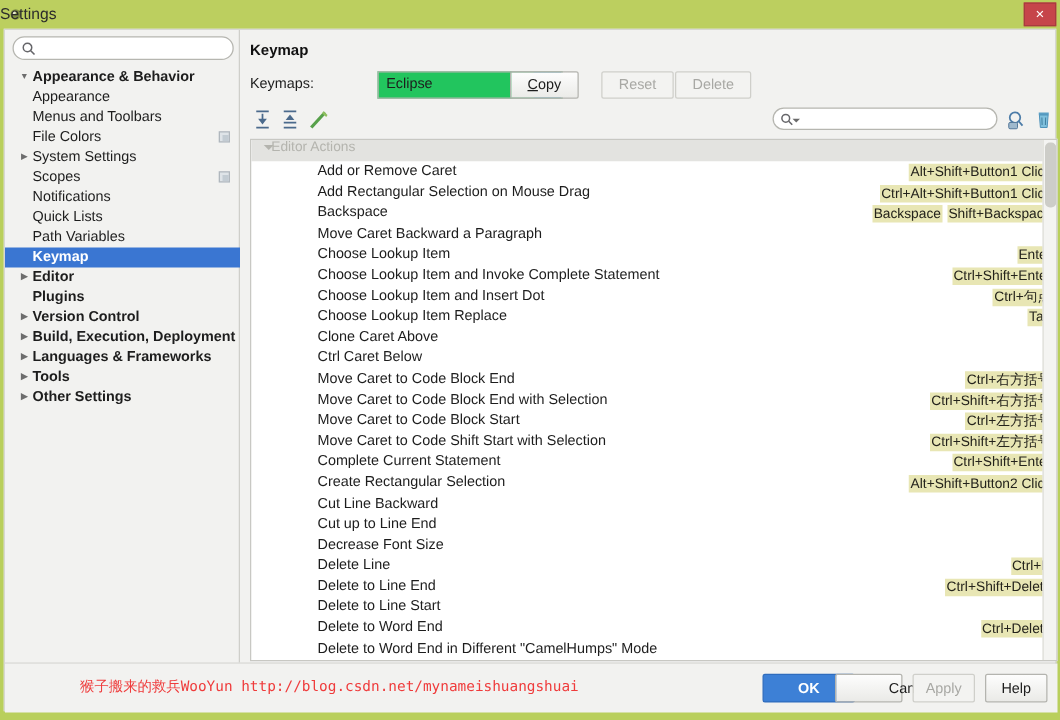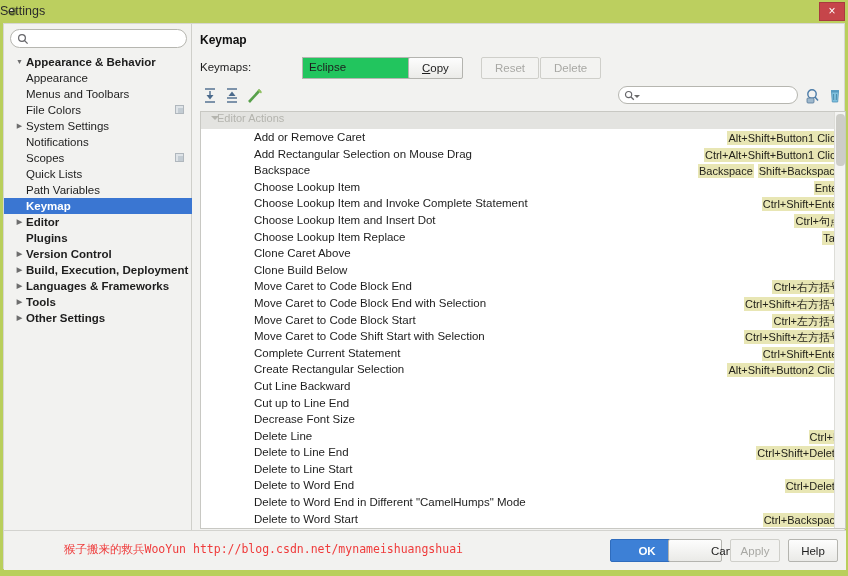--- a/index.html
+++ b/index.html
@@ -286,22 +286,22 @@
           </svg>
         </span>
         <input id="sidebar-search-input" type="text" placeholder="" style="">
       </div>
       <div id="tree">
           <div class="tree-row lvl0 bold"><span class="arrow down">▼</span><span>Appearance &amp; Behavior</span></div>
           <div class="tree-row lvl1"><span>Appearance</span></div>
           <div class="tree-row lvl1"><span>Menus and Toolbars</span></div>
           <div class="tree-row lvl1"><span>File Colors</span><span class="side-icon"></span></div>
           <div class="tree-row lvl1"><span class="arrow">▶</span><span>System Settings</span></div>
+          <div class="tree-row lvl1"><span>Scopes</span><span class="side-icon"></span></div>
           <div class="tree-row lvl1"><span>Notifications</span></div>
-          <div class="tree-row lvl1"><span>Scopes</span><span class="side-icon"></span></div>
           <div class="tree-row lvl1"><span>Quick Lists</span></div>
           <div class="tree-row lvl1"><span>Path Variables</span></div>
           <div class="tree-row lvl0 bold selected"><span>Keymap</span></div>
           <div class="tree-row lvl0 bold"><span class="arrow">▶</span><span>Editor</span></div>
           <div class="tree-row lvl0 bold"><span>Plugins</span></div>
           <div class="tree-row lvl0 bold"><span class="arrow">▶</span><span>Version Control</span></div>
           <div class="tree-row lvl0 bold"><span class="arrow">▶</span><span>Build, Execution, Deployment</span></div>
           <div class="tree-row lvl0 bold"><span class="arrow">▶</span><span>Languages &amp; Frameworks</span></div>
           <div class="tree-row lvl0 bold"><span class="arrow">▶</span><span>Tools</span></div>
           <div class="tree-row lvl0 bold"><span class="arrow">▶</span><span>Other Settings</span></div>
@@ -378,26 +378,27 @@
 
       <div id="list-wrap">
         <div id="group-header">
           <span class="gtri"></span>
           <span>Editor Actions</span>
         </div>
         <div id="action-rows">
             <div class="action-row"><span>Add or Remove Caret</span><span class="sc-group"><span>Alt+Shift+Button1 Click</span></span></div>
             <div class="action-row"><span>Add Rectangular Selection on Mouse Drag</span><span class="sc-group"><span>Ctrl+Alt+Shift+Button1 Click</span></span></div>
             <div class="action-row"><span>Backspace</span><span class="sc-group"><span>Backspace</span><span>Shift+Backspace</span></span></div>
+            <div class="action-row"><span>Move Caret Backward a Paragraph</span></div>
             <div class="action-row"><span>Choose Lookup Item</span><span class="sc-group"><span>Enter</span></span></div>
             <div class="action-row"><span>Choose Lookup Item and Invoke Complete Statement</span><span class="sc-group"><span>Ctrl+Shift+Enter</span></span></div>
             <div class="action-row"><span>Choose Lookup Item and Insert Dot</span><span class="sc-group"><span>Ctrl+句点</span></span></div>
             <div class="action-row"><span>Choose Lookup Item Replace</span><span class="sc-group"><span>Tab</span></span></div>
             <div class="action-row"><span>Clone Caret Above</span></div>
-            <div class="action-row"><span>Clone Build Below</span></div>
+            <div class="action-row"><span>Ctrl Caret Below</span></div>
             <div class="action-row"><span>Move Caret to Code Block End</span><span class="sc-group"><span>Ctrl+右方括号</span></span></div>
             <div class="action-row"><span>Move Caret to Code Block End with Selection</span><span class="sc-group"><span>Ctrl+Shift+右方括号</span></span></div>
             <div class="action-row"><span>Move Caret to Code Block Start</span><span class="sc-group"><span>Ctrl+左方括号</span></span></div>
             <div class="action-row"><span>Move Caret to Code Shift Start with Selection</span><span class="sc-group"><span>Ctrl+Shift+左方括号</span></span></div>
             <div class="action-row"><span>Complete Current Statement</span><span class="sc-group"><span>Ctrl+Shift+Enter</span></span></div>
             <div class="action-row"><span>Create Rectangular Selection</span><span class="sc-group"><span>Alt+Shift+Button2 Click</span></span></div>
             <div class="action-row"><span>Cut Line Backward</span></div>
             <div class="action-row"><span>Cut up to Line End</span></div>
             <div class="action-row"><span>Decrease Font Size</span></div>
             <div class="action-row"><span>Delete Line</span><span class="sc-group"><span>Ctrl+D</span></span></div>

